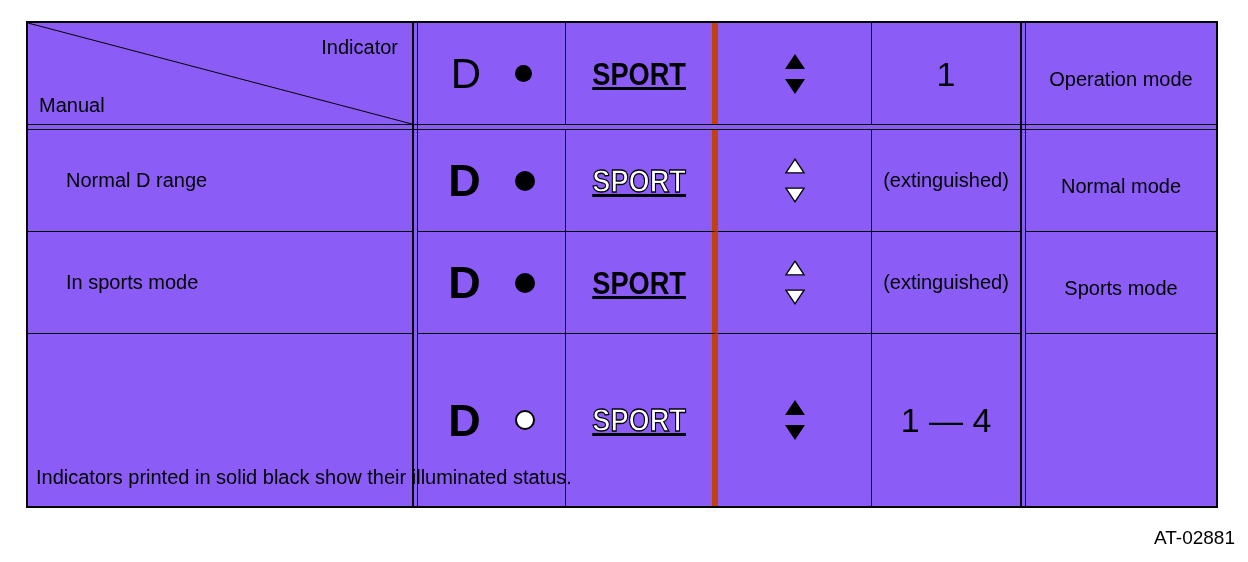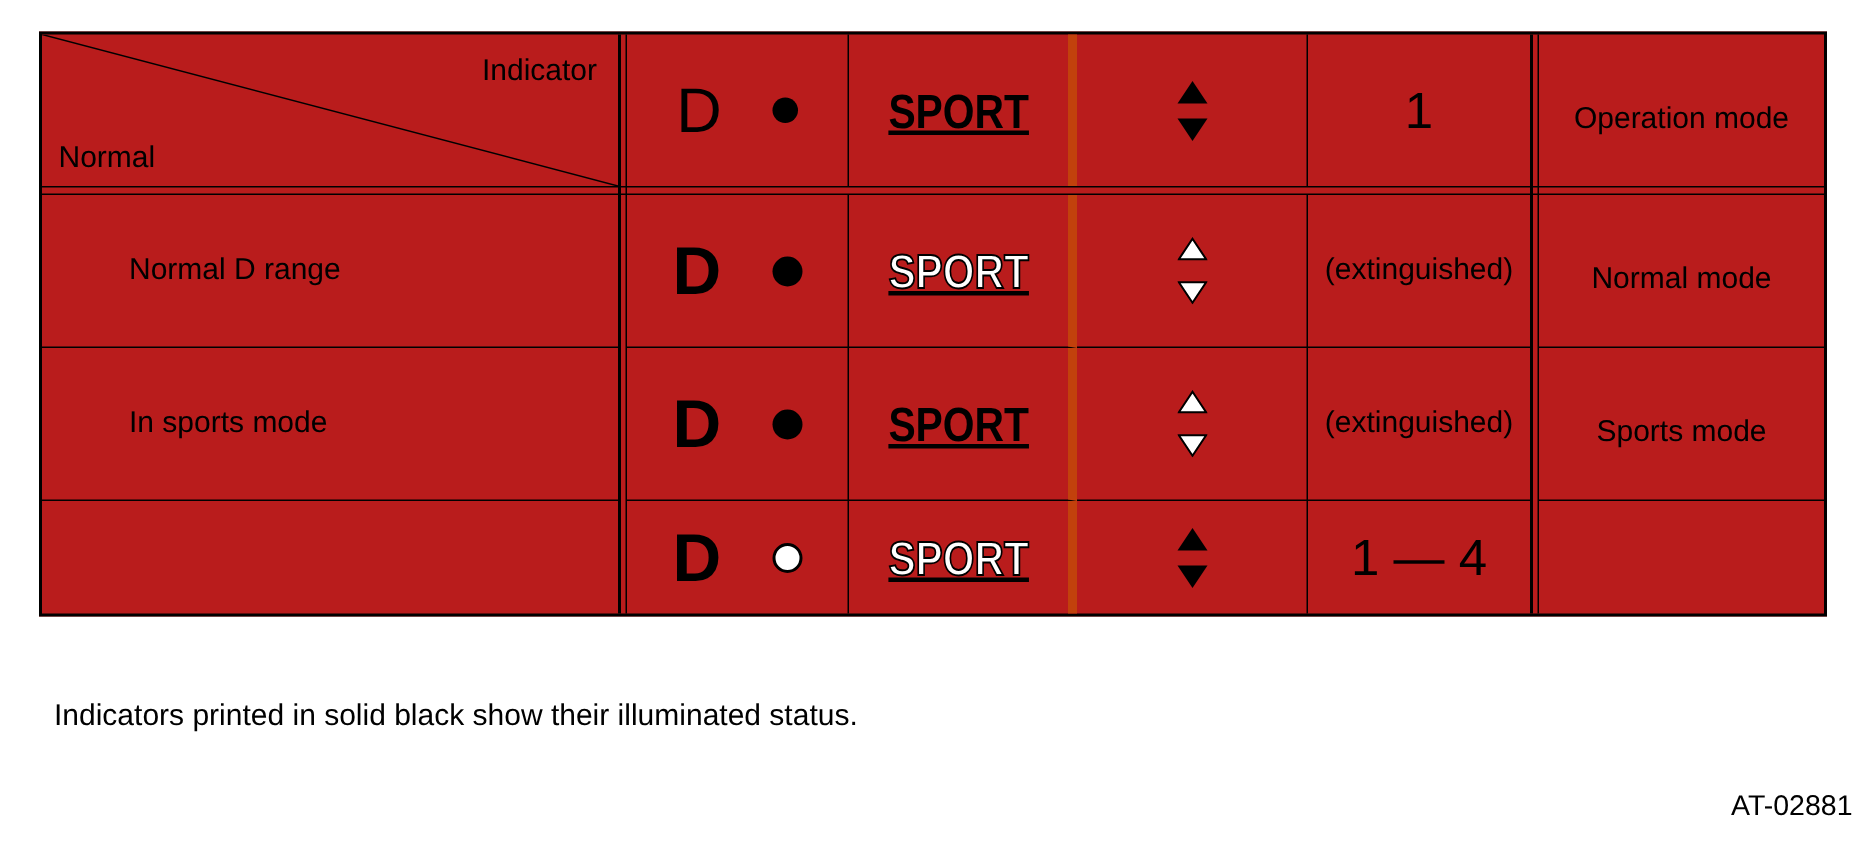--- a/index.html
+++ b/index.html
@@ -8,26 +8,26 @@
     position: relative;
     background: #ffffff;
     color: #000000;
     font-family: "Liberation Sans", sans-serif;
   }
 
   
   .grid {
     position: absolute;
     left: 26px; top: 21px;
-    width: 1192px; height: 390px;
+    width: 1192px; height: 487px;
     border: 2px solid #000;
     display: grid;
     grid-template-columns: 384px 6px 148px 152px 154px 148px 6px 1fr;
     grid-template-rows: 101px 6px 102px 102px 1fr;
-    background: #b91c1c;
+    background: #8b5cf6;
   }
   .cell {
     display: flex;
     align-items: center;
     justify-content: center;
     overflow: hidden;
   }
   
   .col-status { grid-column: 1; }
   .col-d      { grid-column: 3; border-right: 1px solid #000; }
@@ -68,21 +68,21 @@
     font-size: 20px;
   }
   .corner .lbl-status {
     position: absolute; bottom: 7px; left: 11px;
     font-size: 20px;
   }
 
   
   .status-cell {
     justify-content: flex-start;
-    padding-left: 58px;
+    padding-left: 38px;
     font-size: 20px;
     text-align: center;
   }
 
   
   .d-ind { gap: 34px; }
   .d-letter { font-size: 45px; font-weight: 700; line-height: 1; }
   .row-h .d-letter { font-size: 42px; font-weight: 400; }
   .lamp {
     width: 20px; height: 20px;
@@ -145,21 +145,21 @@
 
   <div class="vsep vsep-1"></div>
   <div class="vsep vsep-2"></div>
   <div class="hsep"></div>
 
   <div class="cell corner col-status row-h">
     <svg class="diag" viewBox="0 0 100 100" preserveAspectRatio="none">
       <line x1="0" y1="0" x2="100" y2="100" stroke="#000" stroke-width="1" vector-effect="non-scaling-stroke"></line>
     </svg>
     <span class="lbl-indicator">Indicator</span>
-    <span class="lbl-status">Normal</span>
+    <span class="lbl-status">Manual</span>
   </div>
 
   <div class="cell col-d row-h d-ind">
     <span class="d-letter">D</span>
     <span class="lamp"></span>
   </div>
 
   <div class="cell col-sport row-h">
     <span class="sport solid">SPORT</span>
   </div>

